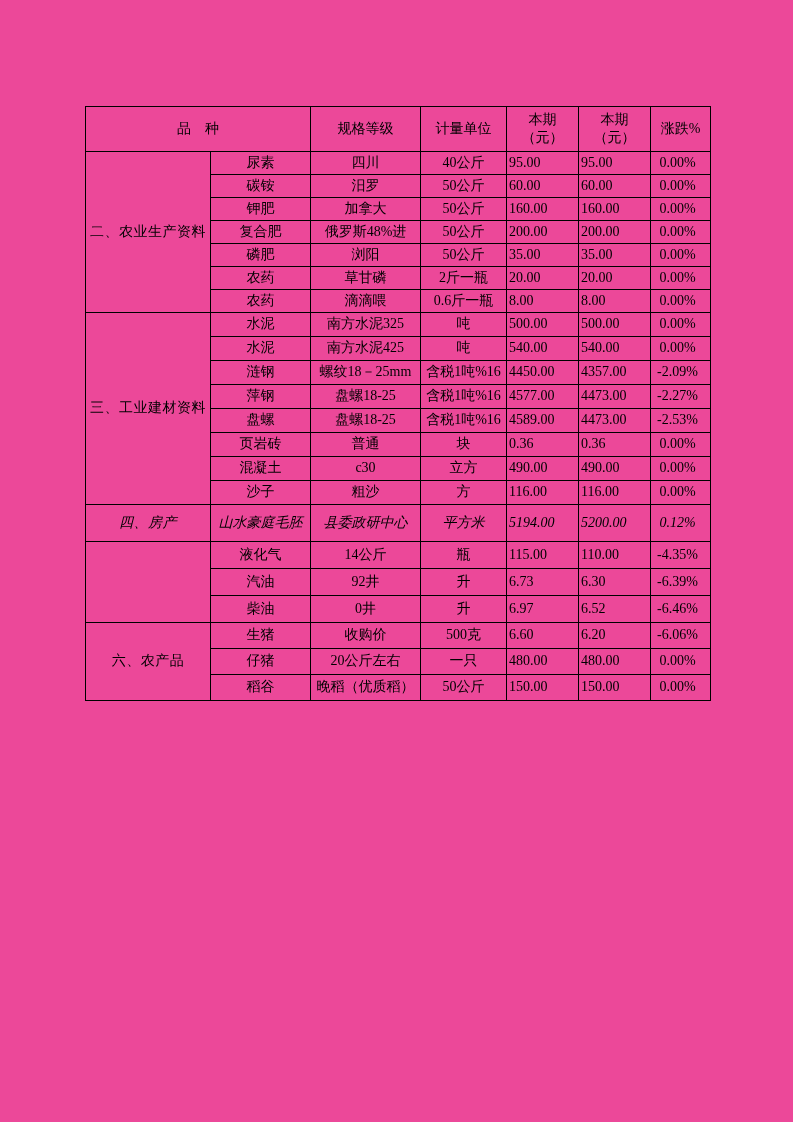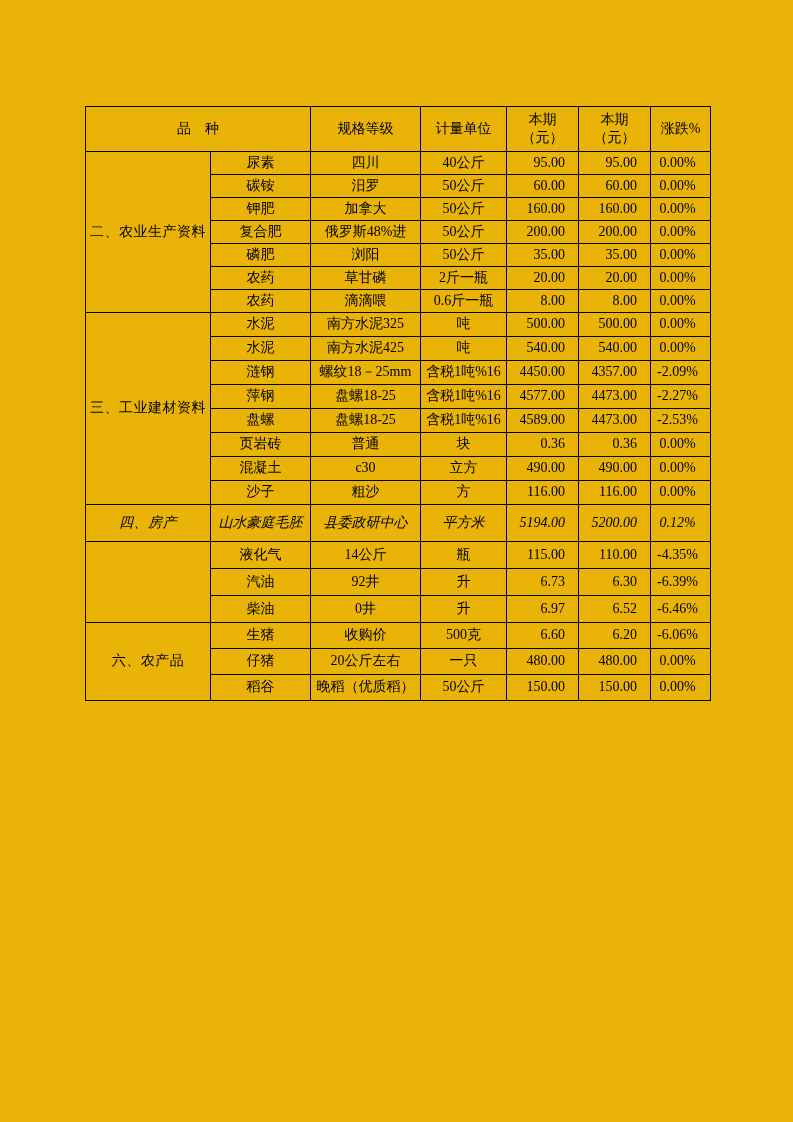--- a/index.html
+++ b/index.html
@@ -1,22 +1,22 @@
 <!DOCTYPE html>
 <html><head>
 <meta charset="utf-8">
 <style>
   html,body{margin:0;padding:0;}
   body{width:793px;height:1122px;background:#ffffff;font-family:"Liberation Serif","DejaVu Serif",serif;color:#000;}
-  .page{position:relative;width:793px;height:1122px;background:#eab308;overflow:hidden;}
+  .page{position:relative;width:793px;height:1122px;background:#ec4899;overflow:hidden;}
   table.price{position:absolute;left:85px;top:106px;border-collapse:collapse;table-layout:fixed;width:625px;}
   .price th,.price td{border:1px solid #000;font-size:14px;font-weight:400;text-align:center;vertical-align:middle;padding:1px 2px;line-height:1.3;overflow:hidden;}
   .price thead th{height:42px;}
   .price tbody tr{height:23px;}
-  .price td.num{text-align:right;padding-right:13px;}
+  .price td.num{text-align:left;padding-right:13px;}
   .price td.chg{text-align:center;padding-right:8px;}
   .price td.cat{letter-spacing:.5px;}
   .price td.spec{padding:1px 5px;}
   .price tr.group-1{height:24px;}
   .price tr.group-2{height:37px;font-style:italic;}
   .price tr.group-3{height:27px;}
   .price tr.group-4{height:26px;}
   .footer{position:absolute;left:90px;top:711px;font-size:15px;letter-spacing:1px;white-space:nowrap;}
 </style>
 </head>

